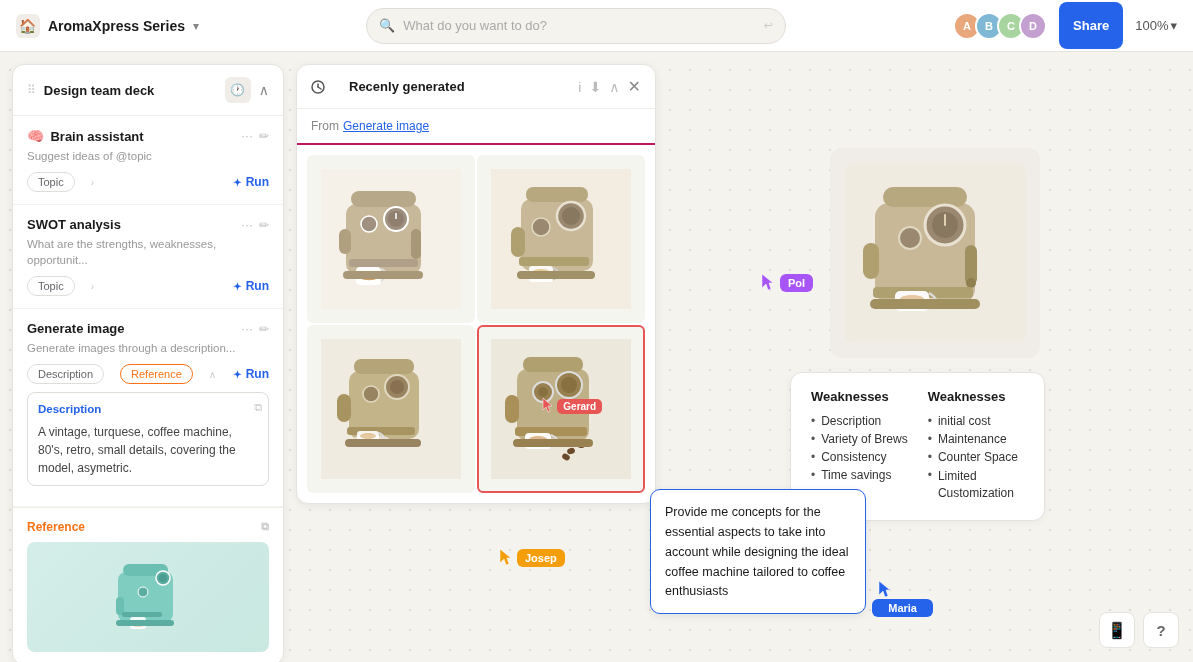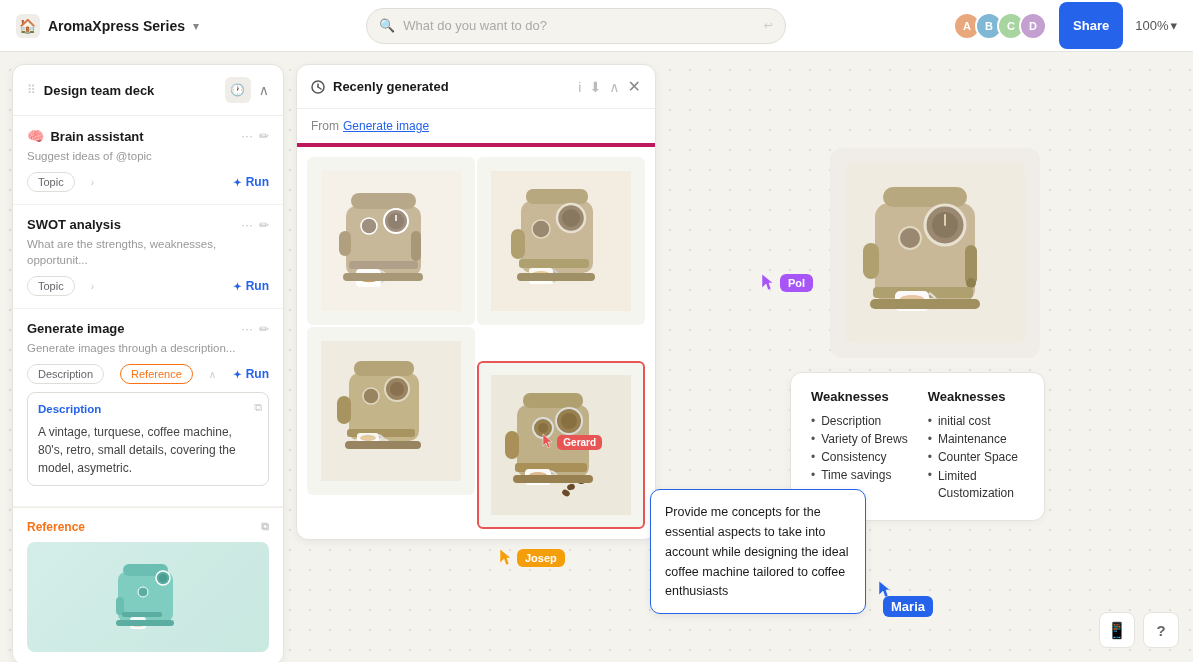--- a/index.html
+++ b/index.html
@@ -315,41 +315,41 @@
     .panel-header {
       display: flex;
       align-items: center;
       justify-content: space-between;
       padding: 12px 14px;
       border-bottom: 1px solid #f0ede8;
     }
     .panel-title {
       display: flex;
       align-items: center;
-      gap: 8px;
+      gap: 24px;
       font-size: 13px;
       font-weight: 600;
       color: #1a1a1a;
     }
     .panel-actions {
       display: flex; gap: 8px; align-items: center;
     }
     .close-btn {
       background: none;
       border: none;
       cursor: pointer;
       color: #888;
       font-size: 16px;
     }
     .from-row {
       padding: 10px 14px;
       font-size: 12px;
       color: #888;
       display: flex; align-items: center; gap: 4px;
-      border-bottom: 4px solid #be185d;
+      border-bottom: 2px solid #be185d;
     }
     .from-link {
       color: #2563eb;
       text-decoration: underline;
       cursor: pointer;
     }
     .images-grid {
       display: grid;
       grid-template-columns: 1fr 1fr;
       gap: 2px;
@@ -358,21 +358,20 @@
     .image-cell {
       aspect-ratio: 1;
       background: #f5f5f0;
       border-radius: 6px;
       overflow: hidden;
       display: flex; align-items: center; justify-content: center;
       position: relative;
     }
     .image-cell.selected {
       border: 2px solid #e85555;
-      margin-top: 34px;
     }
 
     
     .swot-panel {
       position: absolute;
       top: 320px; left: 790px;
       background: #fff;
       border-radius: 12px;
       border: 1px solid #e5e3de;
       padding: 16px 20px;
@@ -870,21 +869,21 @@
   </div>
 
   <div class="chat-bubble">
     <span class="chat-text">Provide me concepts for the essential aspects to take into account while designing the ideal coffee machine tailored to coffee enthusiasts</span>
     
     <div style="position:absolute;right:-28px;bottom:14px;display:flex;align-items:center;gap:2px;">
       <svg width="16" height="20" viewBox="0 0 16 20">
         <path d="M2 2 L2 16 L6 12 L8 18 L11 17 L9 11 L13 11 Z" fill="#2563eb" stroke="#fff" stroke-width="0.5"></path>
       </svg>
     </div>
-    <span style="position:absolute;right:-68px;bottom:-4px;background:#2563eb;color:#fff;font-size:13px;font-weight:700;padding:3px 8px;border-radius:6px;white-space:nowrap;">Maria</span>
+    <span style="position:absolute;right:-68px;bottom:-4px;background:#2563eb;color:#fff;font-size:11px;font-weight:700;padding:3px 16px;border-radius:6px;white-space:nowrap;">Maria</span>
   </div>
 
   <div class="bottom-icons">
     <button class="bottom-icon-btn">
       <span>📱</span>
     </button>
     <button class="bottom-icon-btn">
       <span style="font-size:15px;font-weight:700;color:#666;">?</span>
     </button>
   </div>

